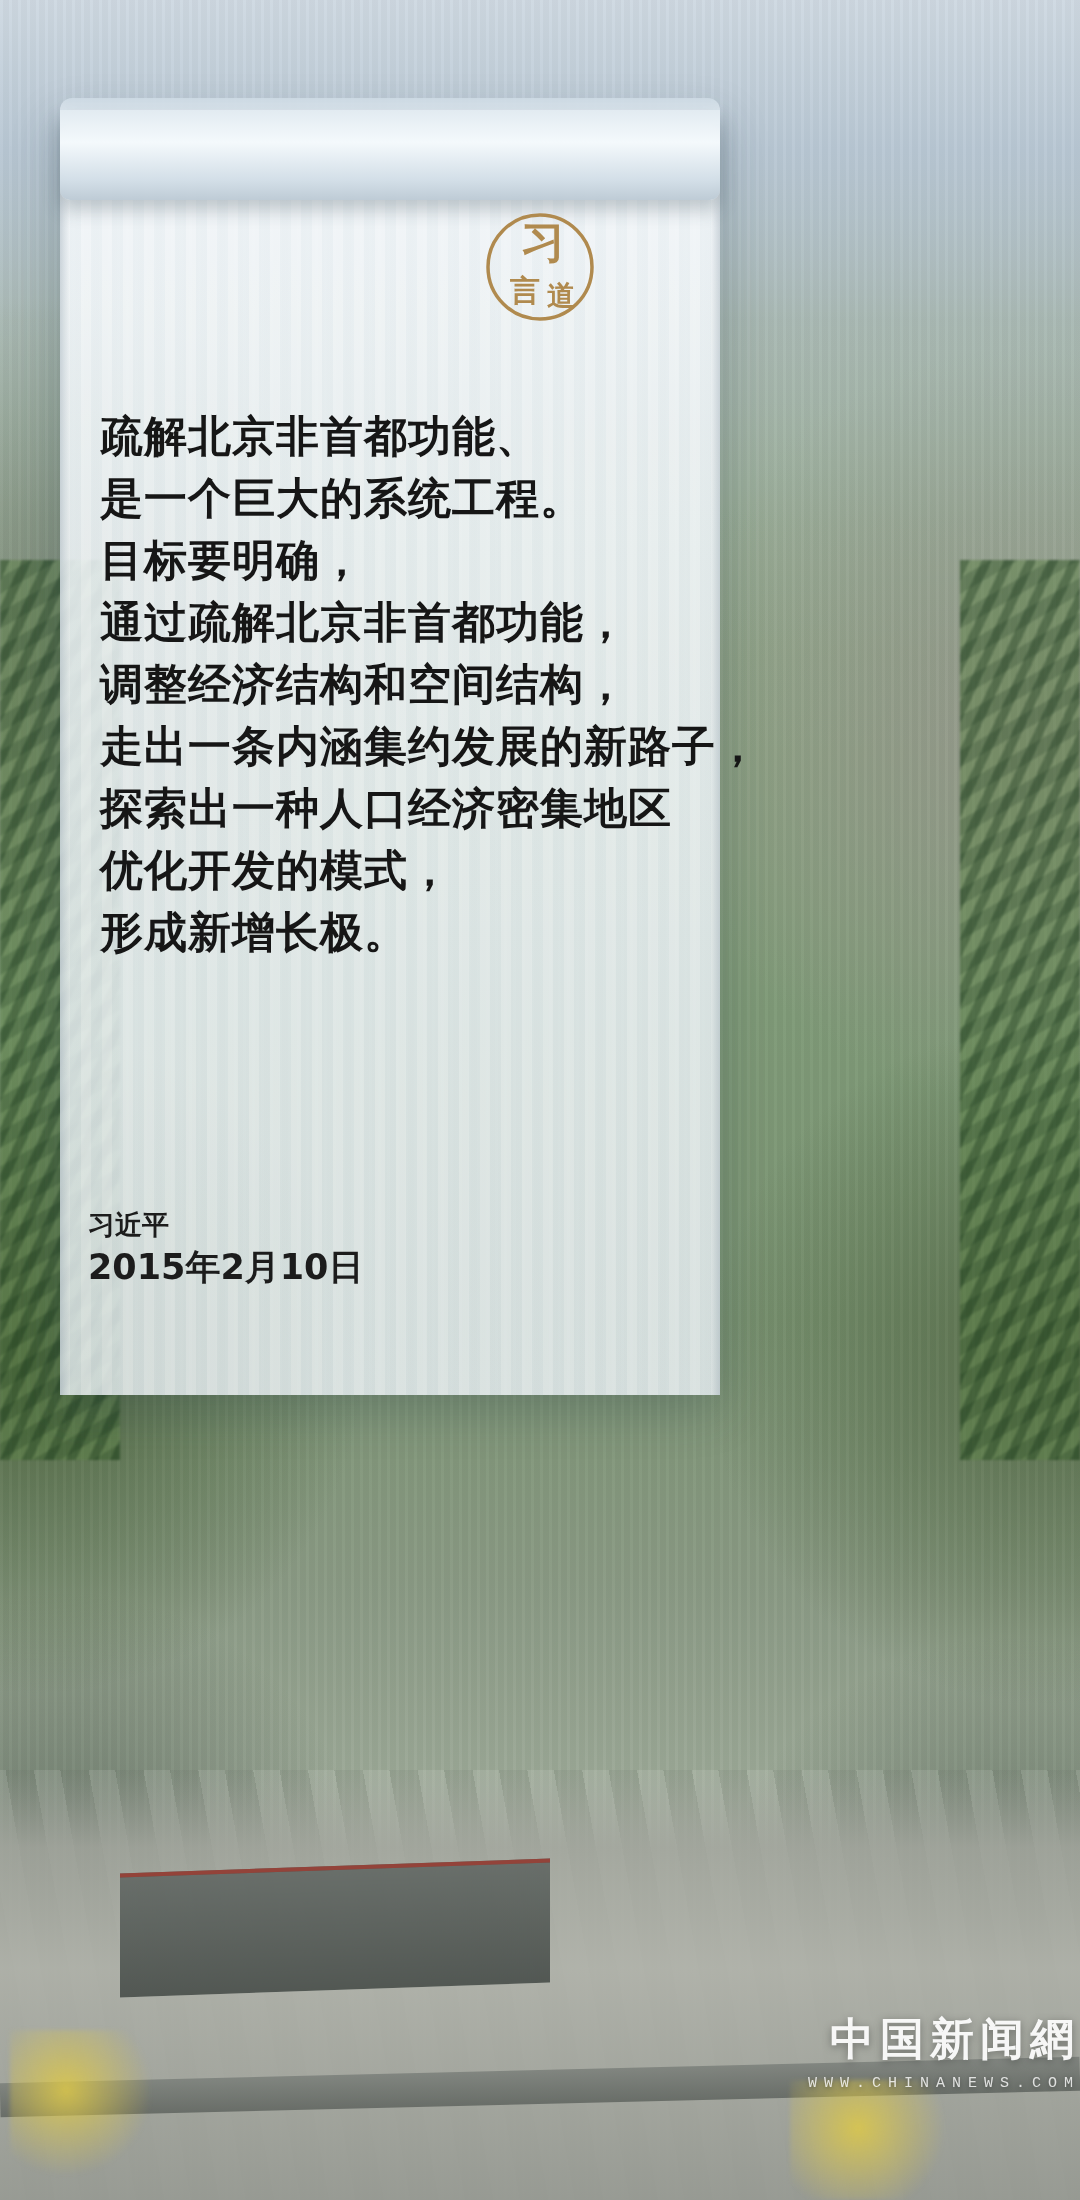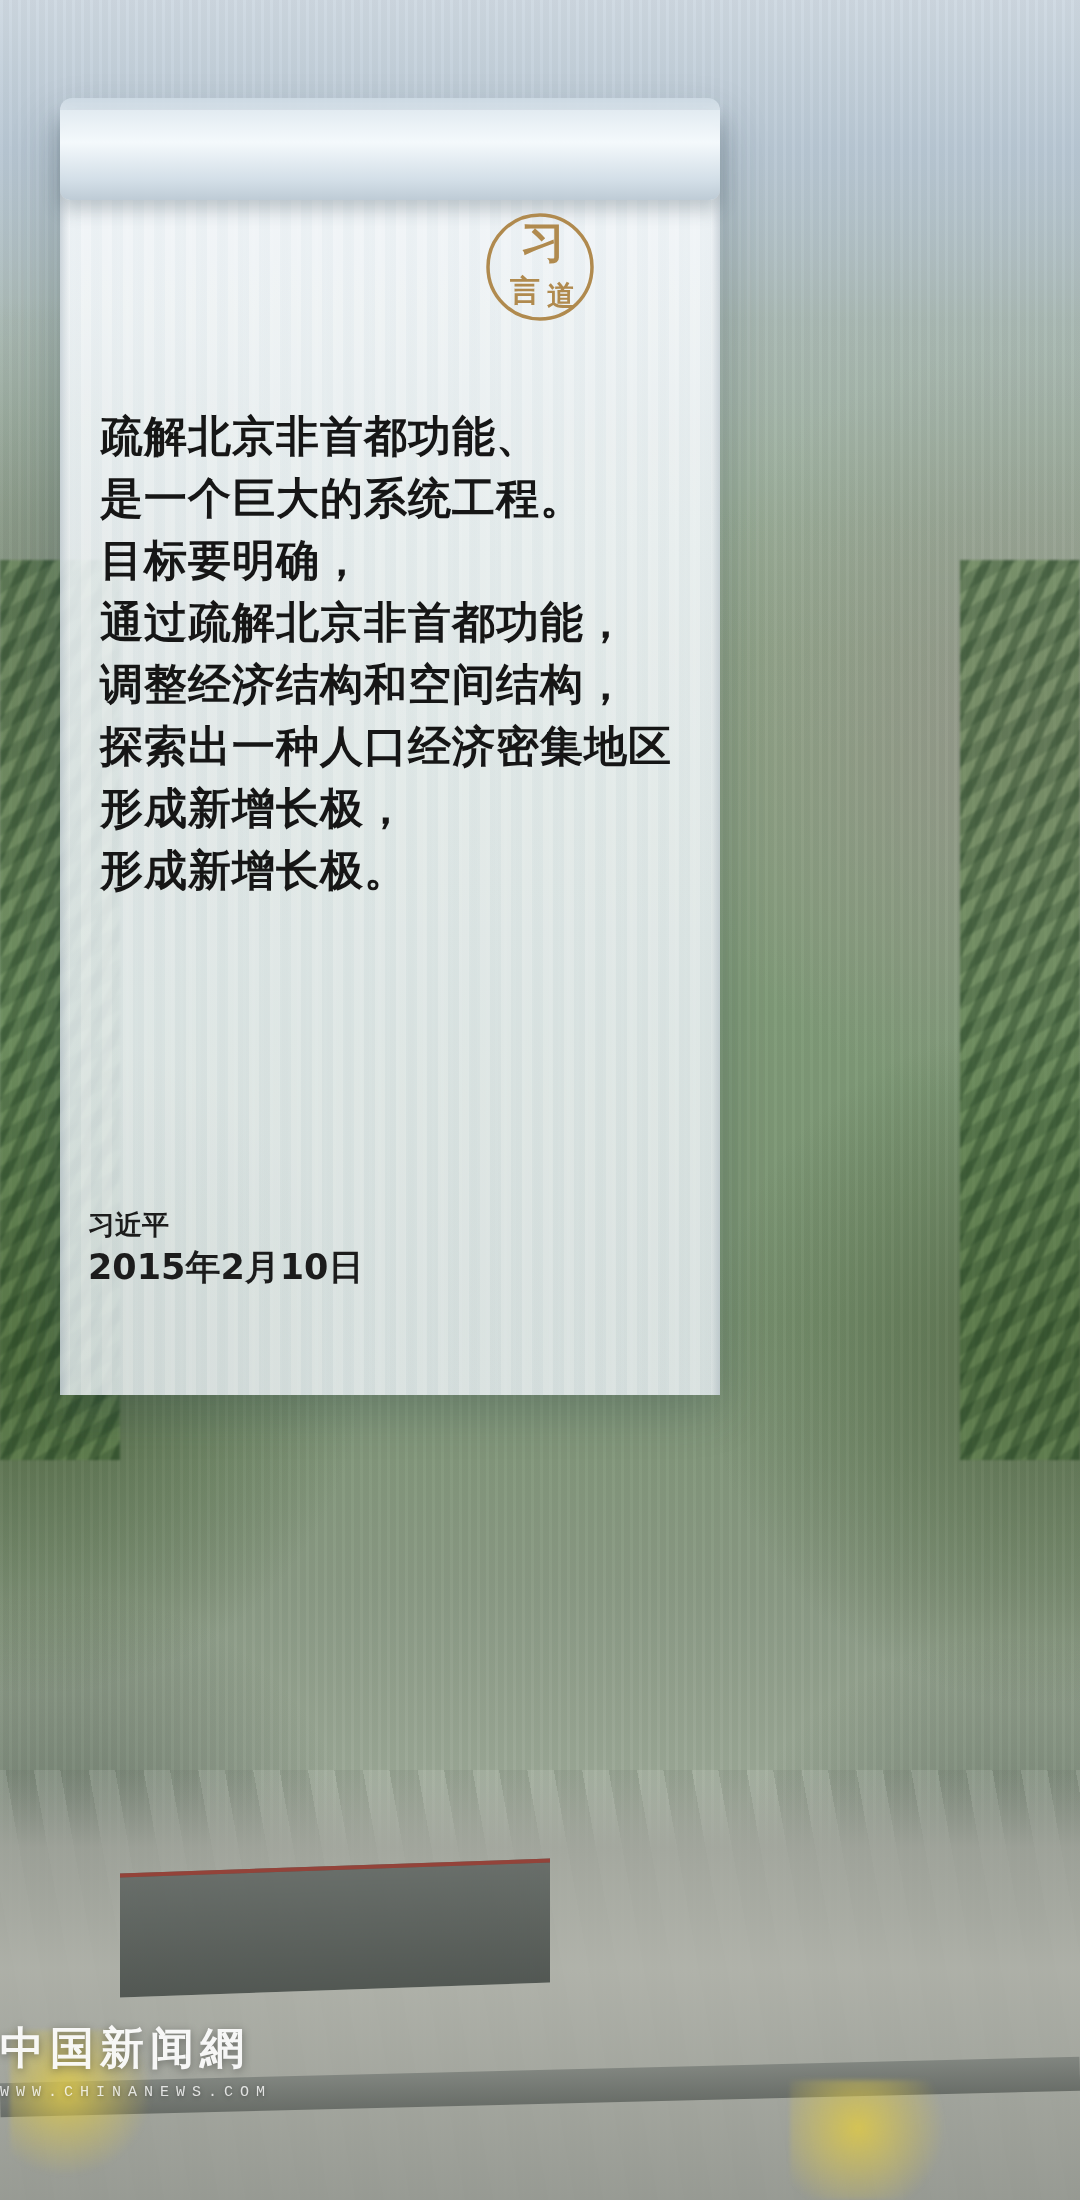--- a/index.html
+++ b/index.html
@@ -199,22 +199,22 @@
     font-weight: 700;
     color: #1c1c1c;
     line-height: 44px;
     font-family: "DejaVu Sans", "Liberation Sans", sans-serif;
   }
 
   
   .watermark {
     position: absolute;
     left: 0; right: 0;
-    bottom: 99px;
-    text-align: left;
+    bottom: 108px;
+    text-align: right;
   }
   .watermark-cn {
     font-size: 44px;
     font-weight: 700;
     color: rgba(255,255,255,0.93);
     letter-spacing: 6px;
     text-shadow: 0 2px 8px rgba(0,0,0,0.35);
     font-family: "DejaVu Sans", "Liberation Serif", serif;
   }
   .watermark-en {
@@ -260,22 +260,23 @@
       </g>
     </svg>
   </div>
 
   <div class="quote">
     <div class="quote-line">疏解北京非首都功能、</div>
     <div class="quote-line">是一个巨大的系统工程。</div>
     <div class="quote-line">目标要明确，</div>
     <div class="quote-line">通过疏解北京非首都功能，</div>
     <div class="quote-line">调整经济结构和空间结构，</div>
+    <div class="quote-line">走出一条内涵集约发展的新路子，</div>
     <div class="quote-line">探索出一种人口经济密集地区</div>
-    <div class="quote-line">形成新增长极，</div>
+    <div class="quote-line">优化开发的模式，</div>
     <div class="quote-line">形成新增长极。</div>
   </div>
 
   <div class="attrib">
     <div class="attrib-name">习近平</div>
     <div class="attrib-date">2015年2月10日</div>
   </div>
 
   <div class="watermark">
     <div class="watermark-cn">中国新闻網</div>

